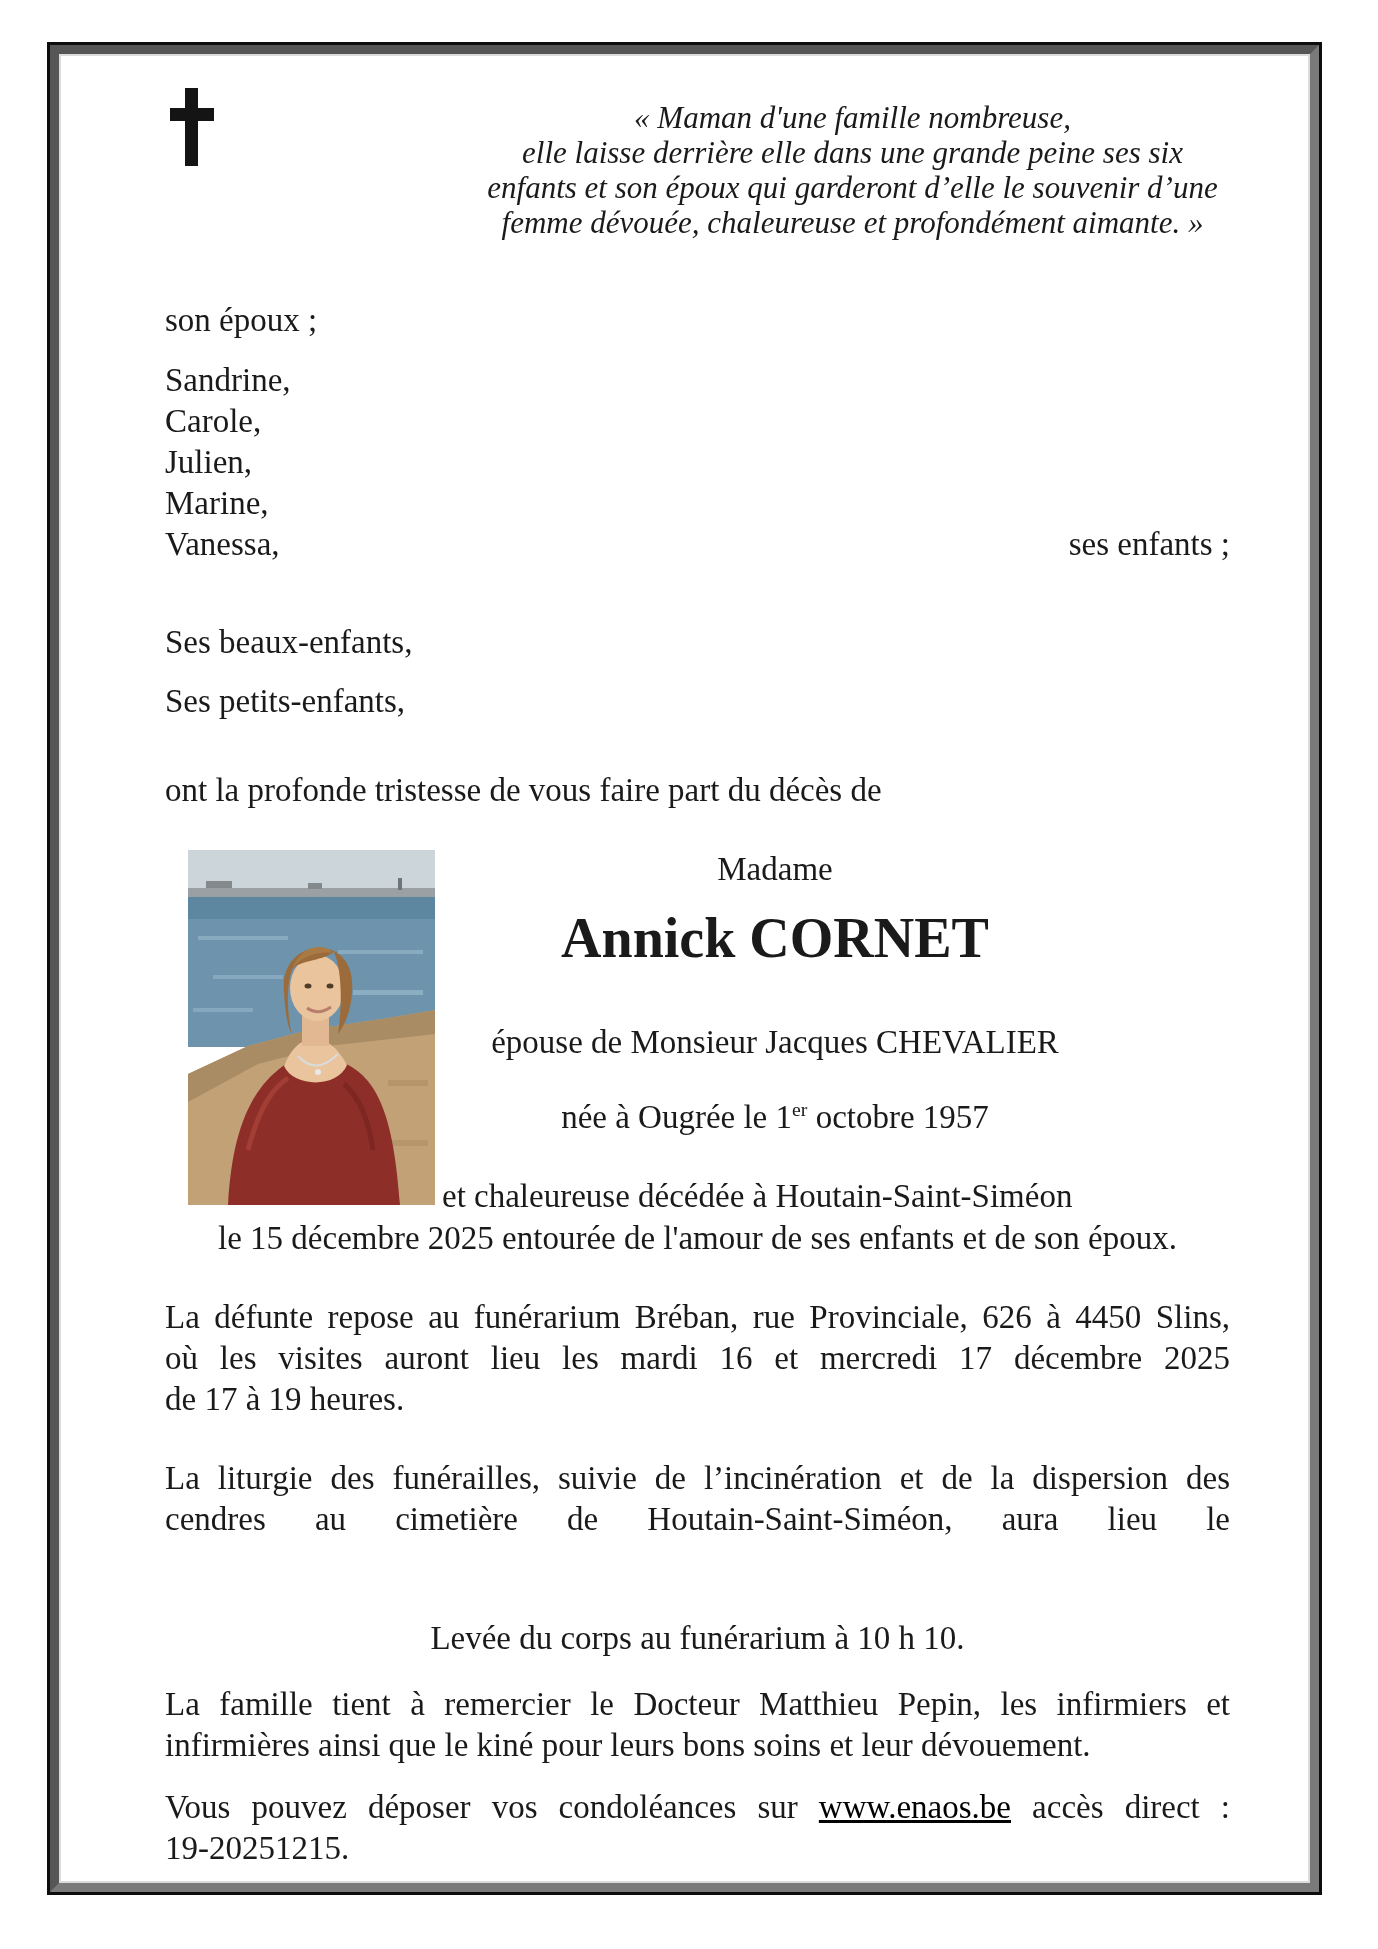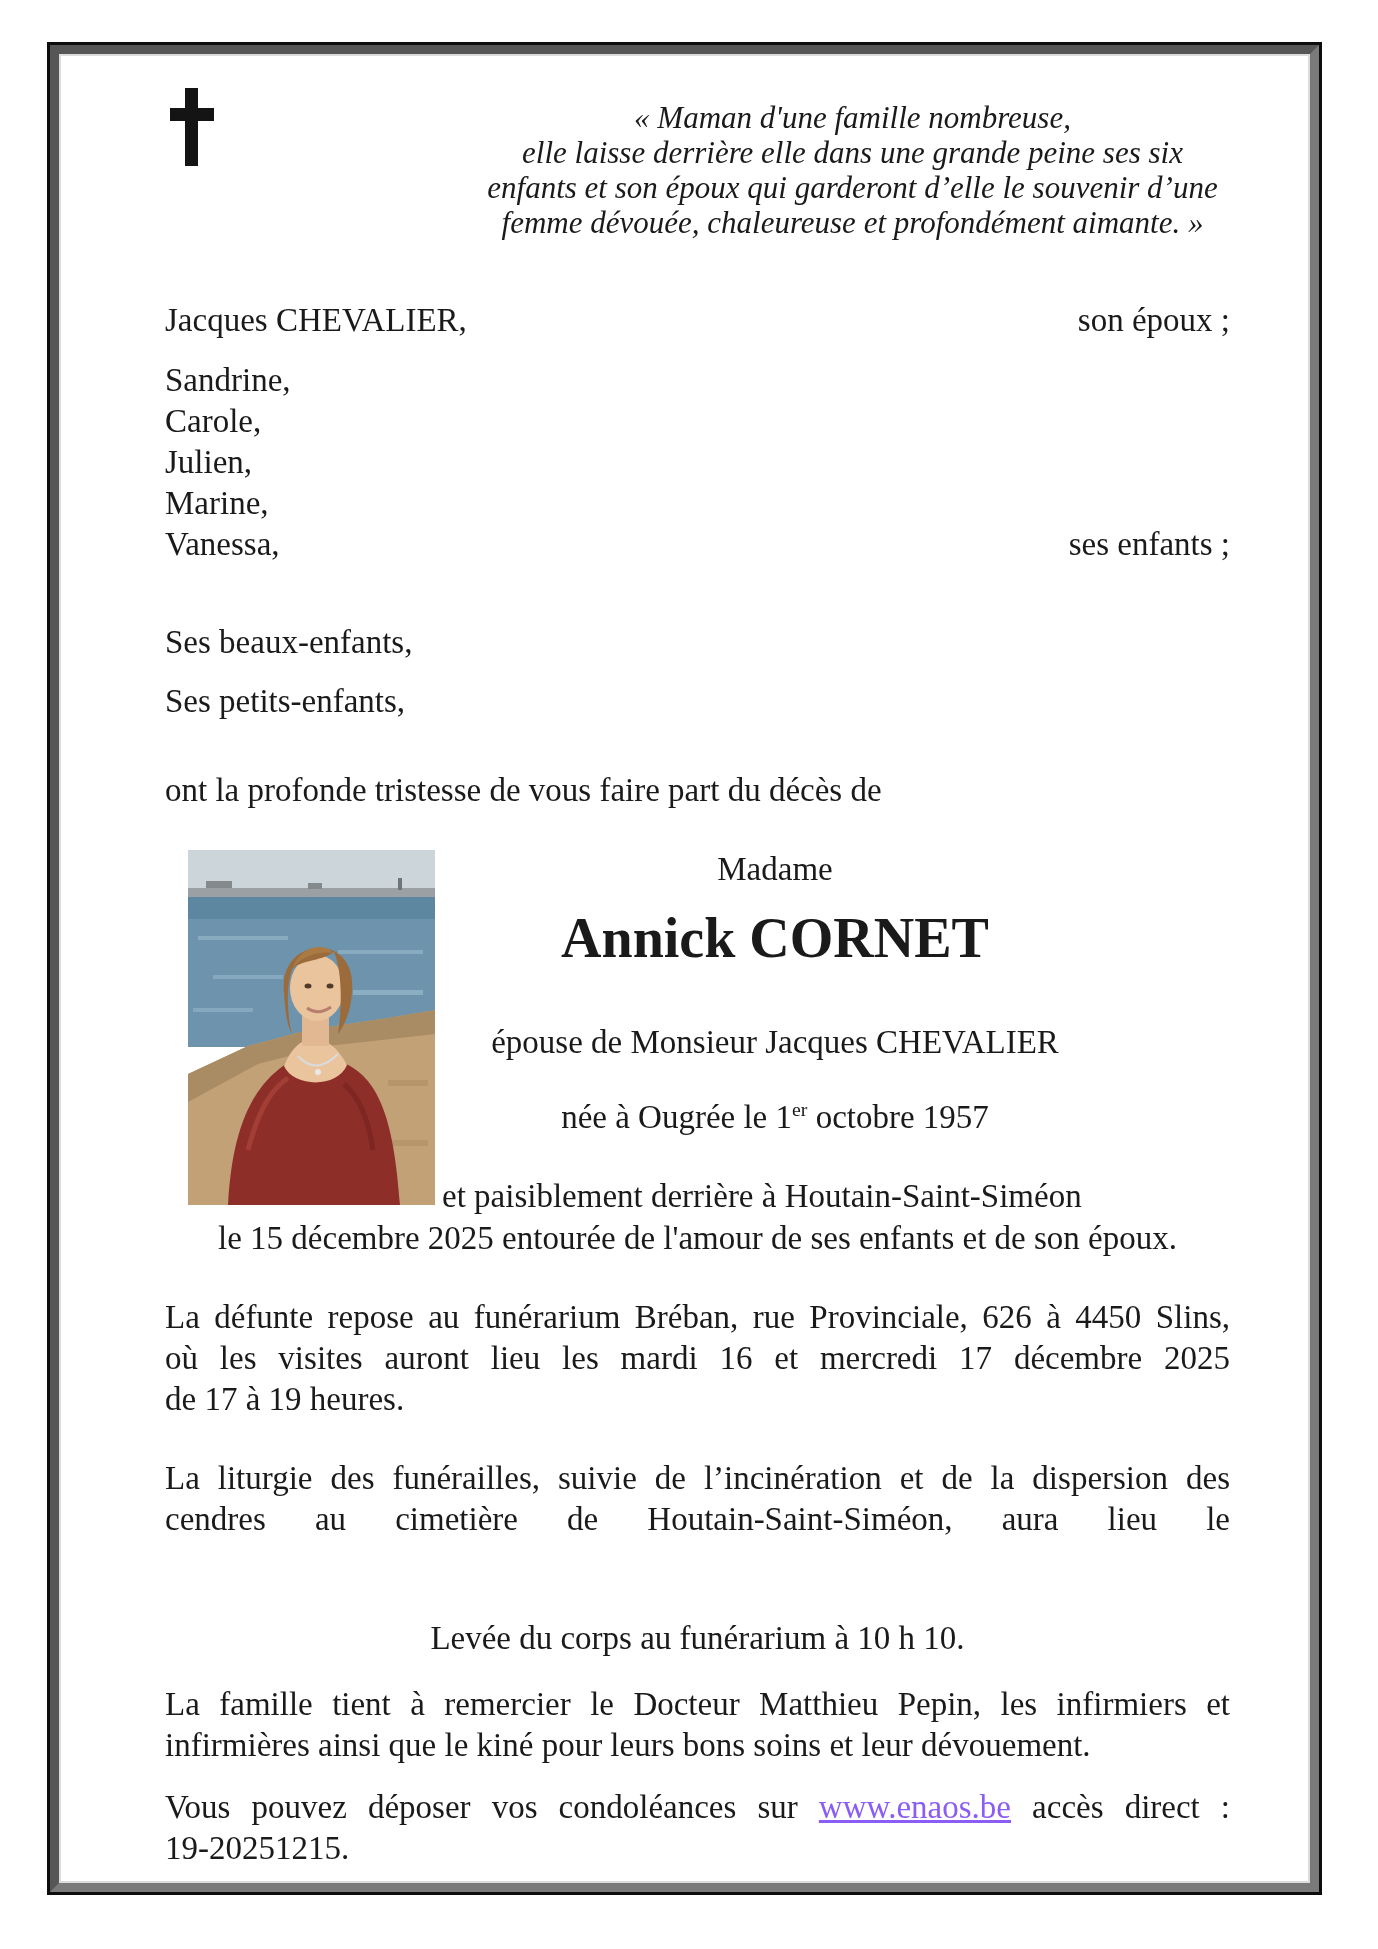--- a/index.html
+++ b/index.html
@@ -38,21 +38,21 @@
     font-style:italic;font-size:31px;line-height:35px;text-align:center;
   }
   
   .centre-col{left:300px;width:950px;text-align:center;}
   .deceased-name{font-size:56px;font-weight:bold;line-height:60px;}
   sup{font-size:60%;vertical-align:super;line-height:0;}
   
   .photo{position:absolute;left:188px;top:850px;width:247px;height:355px;overflow:hidden;}
   .photo svg{display:block;}
   
-  a.condolence-link{color:#8b5cf6;text-decoration:underline;cursor:pointer;}
+  a.condolence-link{color:#000000;text-decoration:underline;cursor:pointer;}
 </style>
 </head>
 <body>
 
 <div class="frame">
   <div class="frame-mid">
     <div class="frame-inner"></div>
   </div>
 </div>
 
@@ -62,21 +62,20 @@
 </div>
 
 <div class="abs quote">
   <div>« Maman d'une famille nombreuse,</div>
   <div>elle laisse derrière elle dans une grande peine ses six</div>
   <div>enfants et son époux qui garderont d’elle le souvenir d’une</div>
   <div>femme dévouée, chaleureuse et profondément aimante. »</div>
 </div>
 
 <div class="abs col body-text row-between" style="top:300px;">
-  <span>Jacques CHEVALIER,</span>
   <span>son époux ;</span>
 </div>
 
 <div class="abs col body-text" style="top:360px;">
   <div>Sandrine,</div>
   <div>Carole,</div>
   <div>Julien,</div>
   <div>Marine,</div>
   <div class="row-between">
     <span>Vanessa,</span>
@@ -124,21 +123,21 @@
   </svg>
 </div>
 
 <div class="abs centre-col body-text" style="top:849px;">Madame</div>
 <div class="abs centre-col deceased-name" style="top:908px;">Annick CORNET</div>
 <div class="abs centre-col body-text" style="top:1022px;">épouse de Monsieur Jacques CHEVALIER</div>
 <div class="abs centre-col body-text" style="top:1097px;">
   <span>née à Ougrée le 1</span><sup>er</sup><span> octobre 1957</span>
 </div>
 
-<div class="abs body-text" style="left:442px;top:1176px;">et paisiblement derrière à Houtain-Saint-Siméon</div>
+<div class="abs body-text" style="left:442px;top:1176px;">et chaleureuse décédée à Houtain-Saint-Siméon</div>
 <div class="abs col body-text cline" style="top:1218px;">le 15 décembre 2025 entourée de l'amour de ses enfants et de son époux.</div>
 
 <div class="abs col body-text" style="top:1297px;">
   <div class="jline">La défunte repose au funérarium Bréban, rue Provinciale, 626 à 4450 Slins,</div>
   <div class="jline">où les visites auront lieu les mardi 16 et mercredi 17 décembre 2025</div>
   <div class="lline">de 17 à 19 heures.</div>
 </div>
 
 <div class="abs col body-text" style="top:1458px;">
   <div class="jline">La liturgie des funérailles, suivie de l’incinération et de la dispersion des</div>

